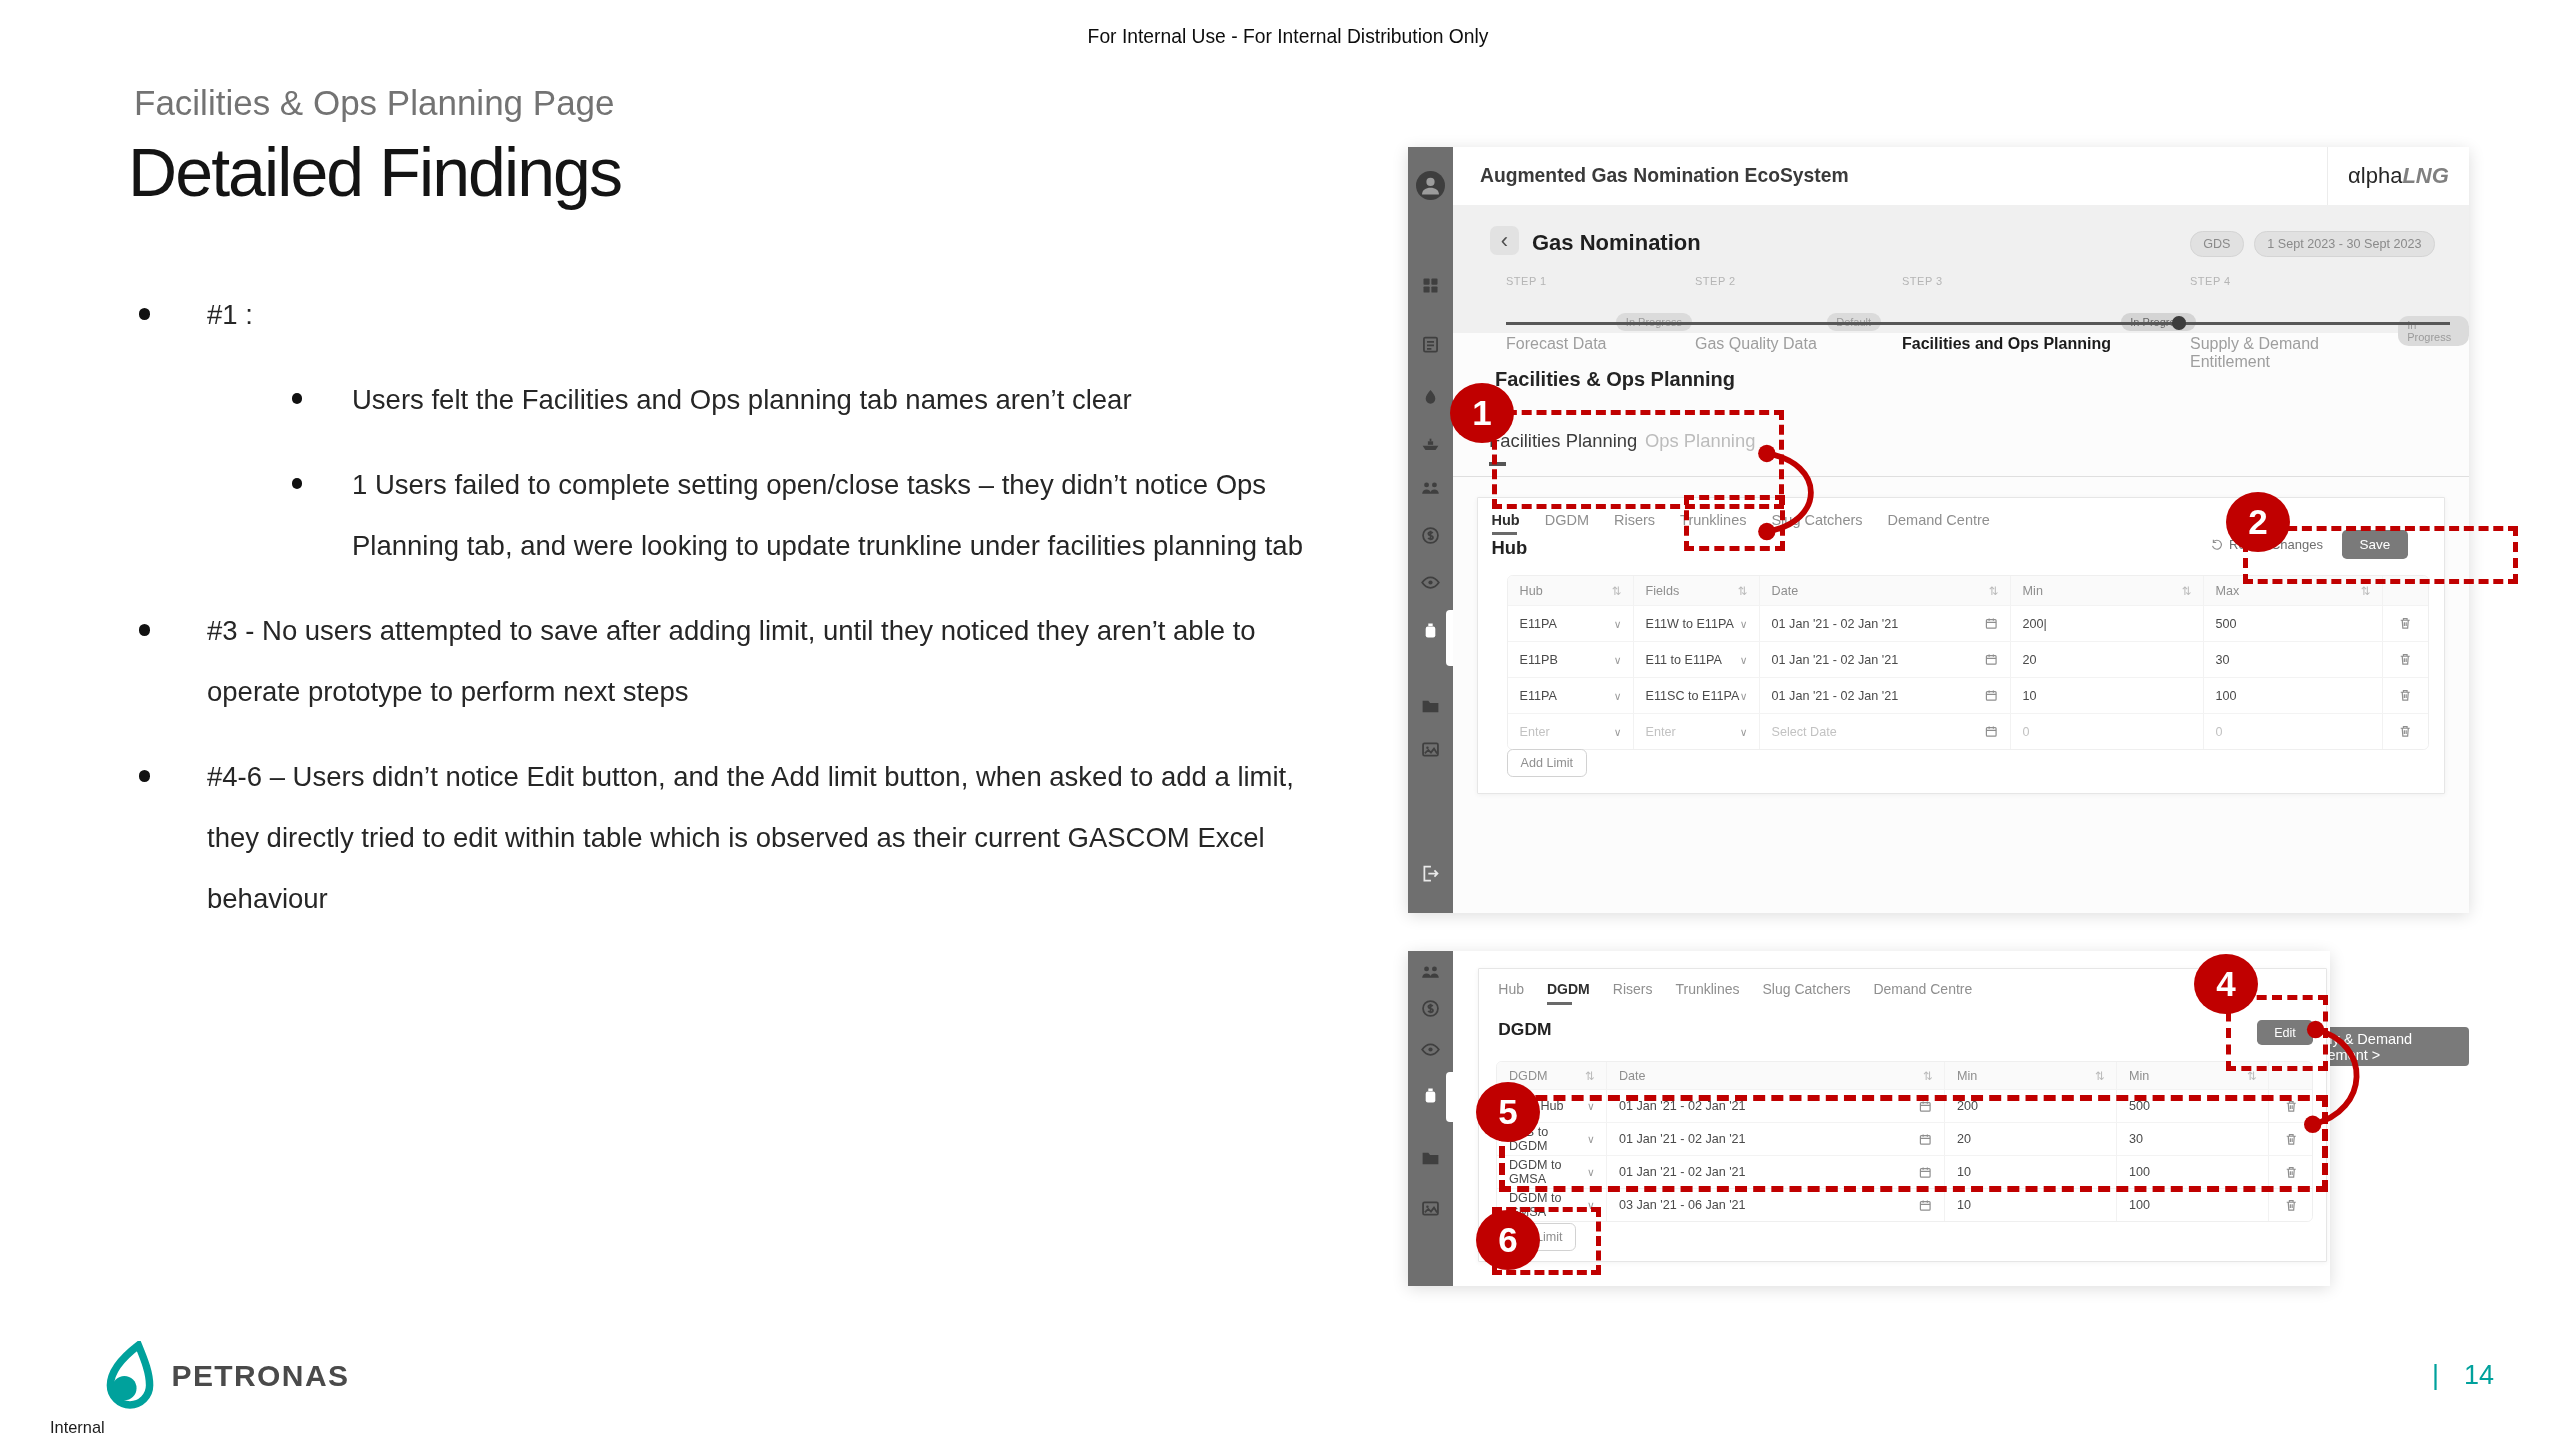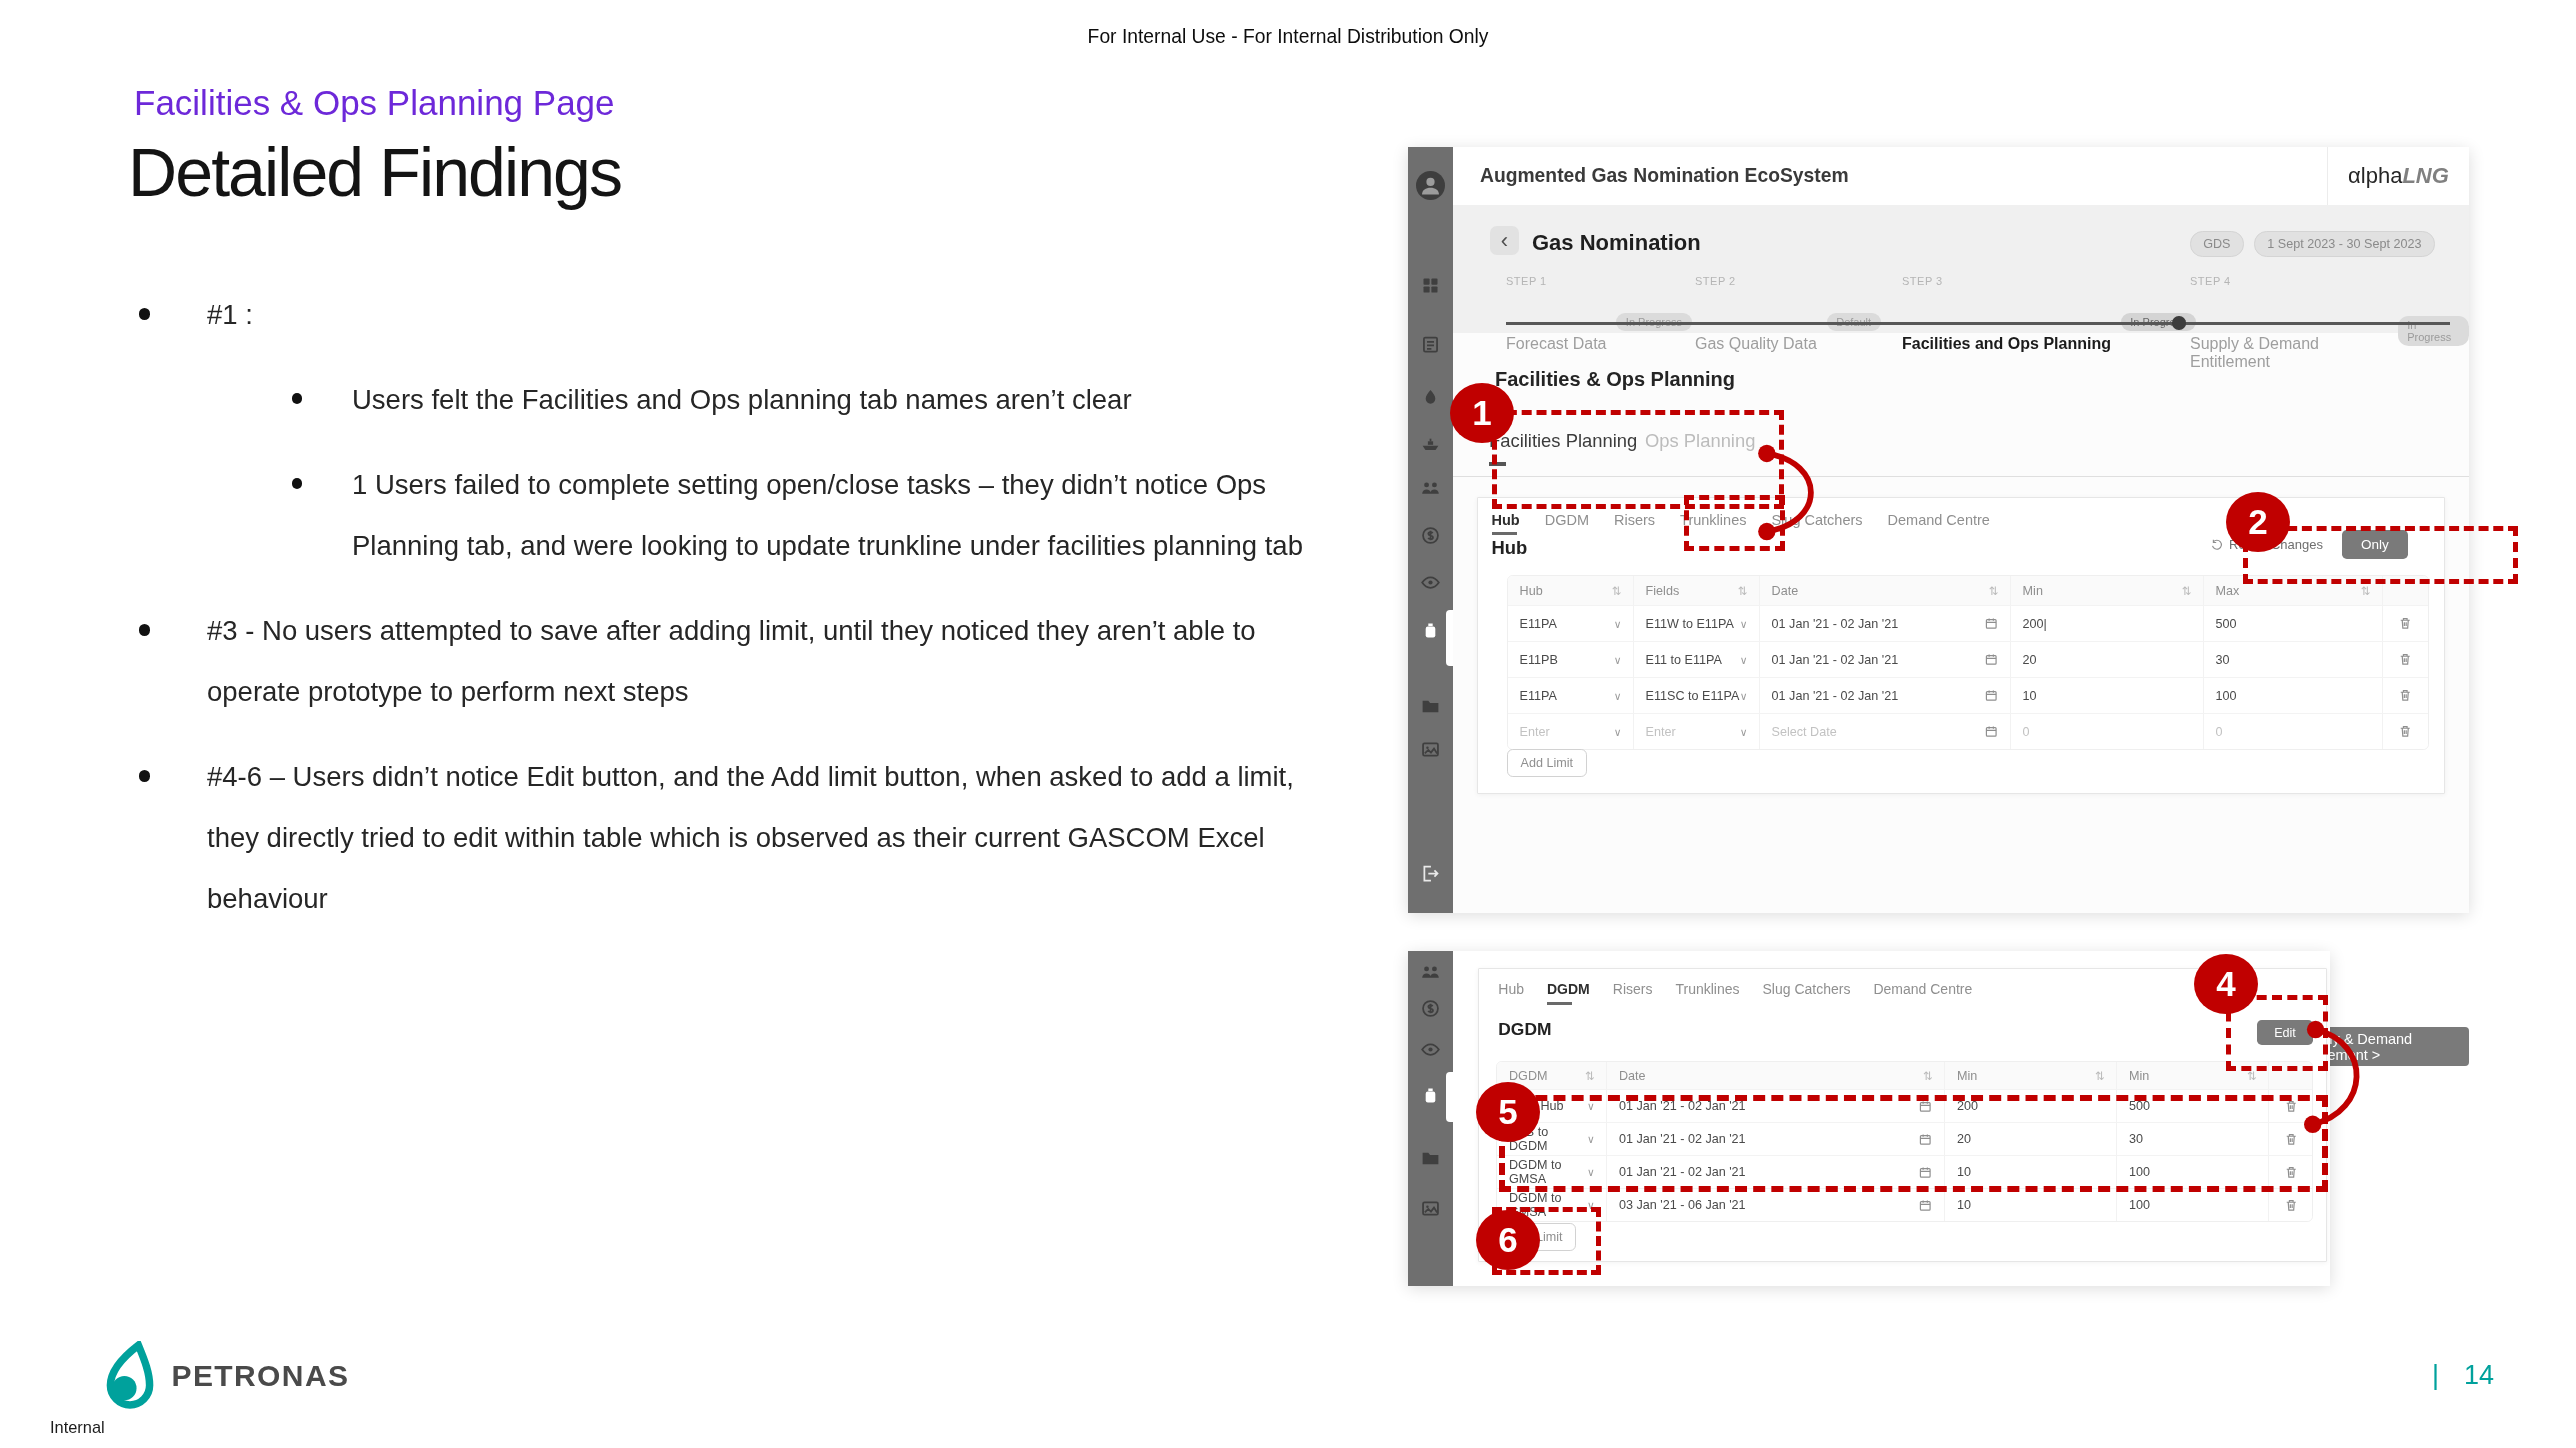--- a/index.html
+++ b/index.html
@@ -2,21 +2,21 @@
 <html><head>
 <meta charset="utf-8">
 <style>
   html,body{margin:0;padding:0;}
   body{width:2576px;height:1449px;position:relative;background:#ffffff;
        font-family:"Liberation Sans",sans-serif;overflow:hidden;color:#262626;}
 
   
   .top-notice{position:absolute;top:9.7px;left:0;width:100%;text-align:center;
               font-size:19.3px;color:#0d0d0d;margin-top:16px;}
-  .eyebrow{position:absolute;left:134px;top:83px;font-size:35px;color:#6d28d9;}
+  .eyebrow{position:absolute;left:134px;top:83px;font-size:35px;color:#737373;}
   .page-title-main{position:absolute;left:128px;top:133px;font-size:68px;
                    letter-spacing:-1.9px;color:#141414;}
   .bullets{position:absolute;left:133px;top:284px;width:1207px;font-size:27.5px;
            line-height:61px;color:#262626;}
   .b{position:relative;margin-bottom:24px;}
   .b::before{content:"";position:absolute;width:11.6px;height:11.6px;border-radius:50%;
              background:#111;top:24px;}
   .b.lv1{padding-left:74px;}
   .b.lv1::before{left:5.8px;}
   .b.lv2{margin-left:156px;padding-left:63px;width:977px;}
@@ -305,21 +305,21 @@
       <div class="panel-title" data-name="panel-title">Hub</div>
       <div class="revert" data-name="revert-changes-button">
         <span class="cell-ic" style="width:13.5px;height:13.5px;" data-name="revert-icon">
             <svg viewBox="0 0 24 24" fill="none" stroke="currentColor" stroke-width="2">
               <path d="M6 7a8 8 0 1 1-1.5 7"></path>
               <path d="M6 3v5h5" fill="none"></path>
             </svg>
           </span>
         <span data-name="revert-label">Revert Changes</span>
       </div>
-      <div class="gbtn save-btn" data-name="save-button">Only</div>
+      <div class="gbtn save-btn" data-name="save-button">Save</div>
 
       <div class="dtable" data-name="hub-limits-table">
         <div class="trow head" data-name="table-header-row">
           <div class="tcell w-hub" data-name="column-header-hub">
               <span data-name="column-label">Hub</span>
               <span class="sort" data-name="sort-icon">⇅</span>
             </div>
           <div class="tcell w-fields" data-name="column-header-fields">
               <span data-name="column-label">Fields</span>
               <span class="sort" data-name="sort-icon">⇅</span>

